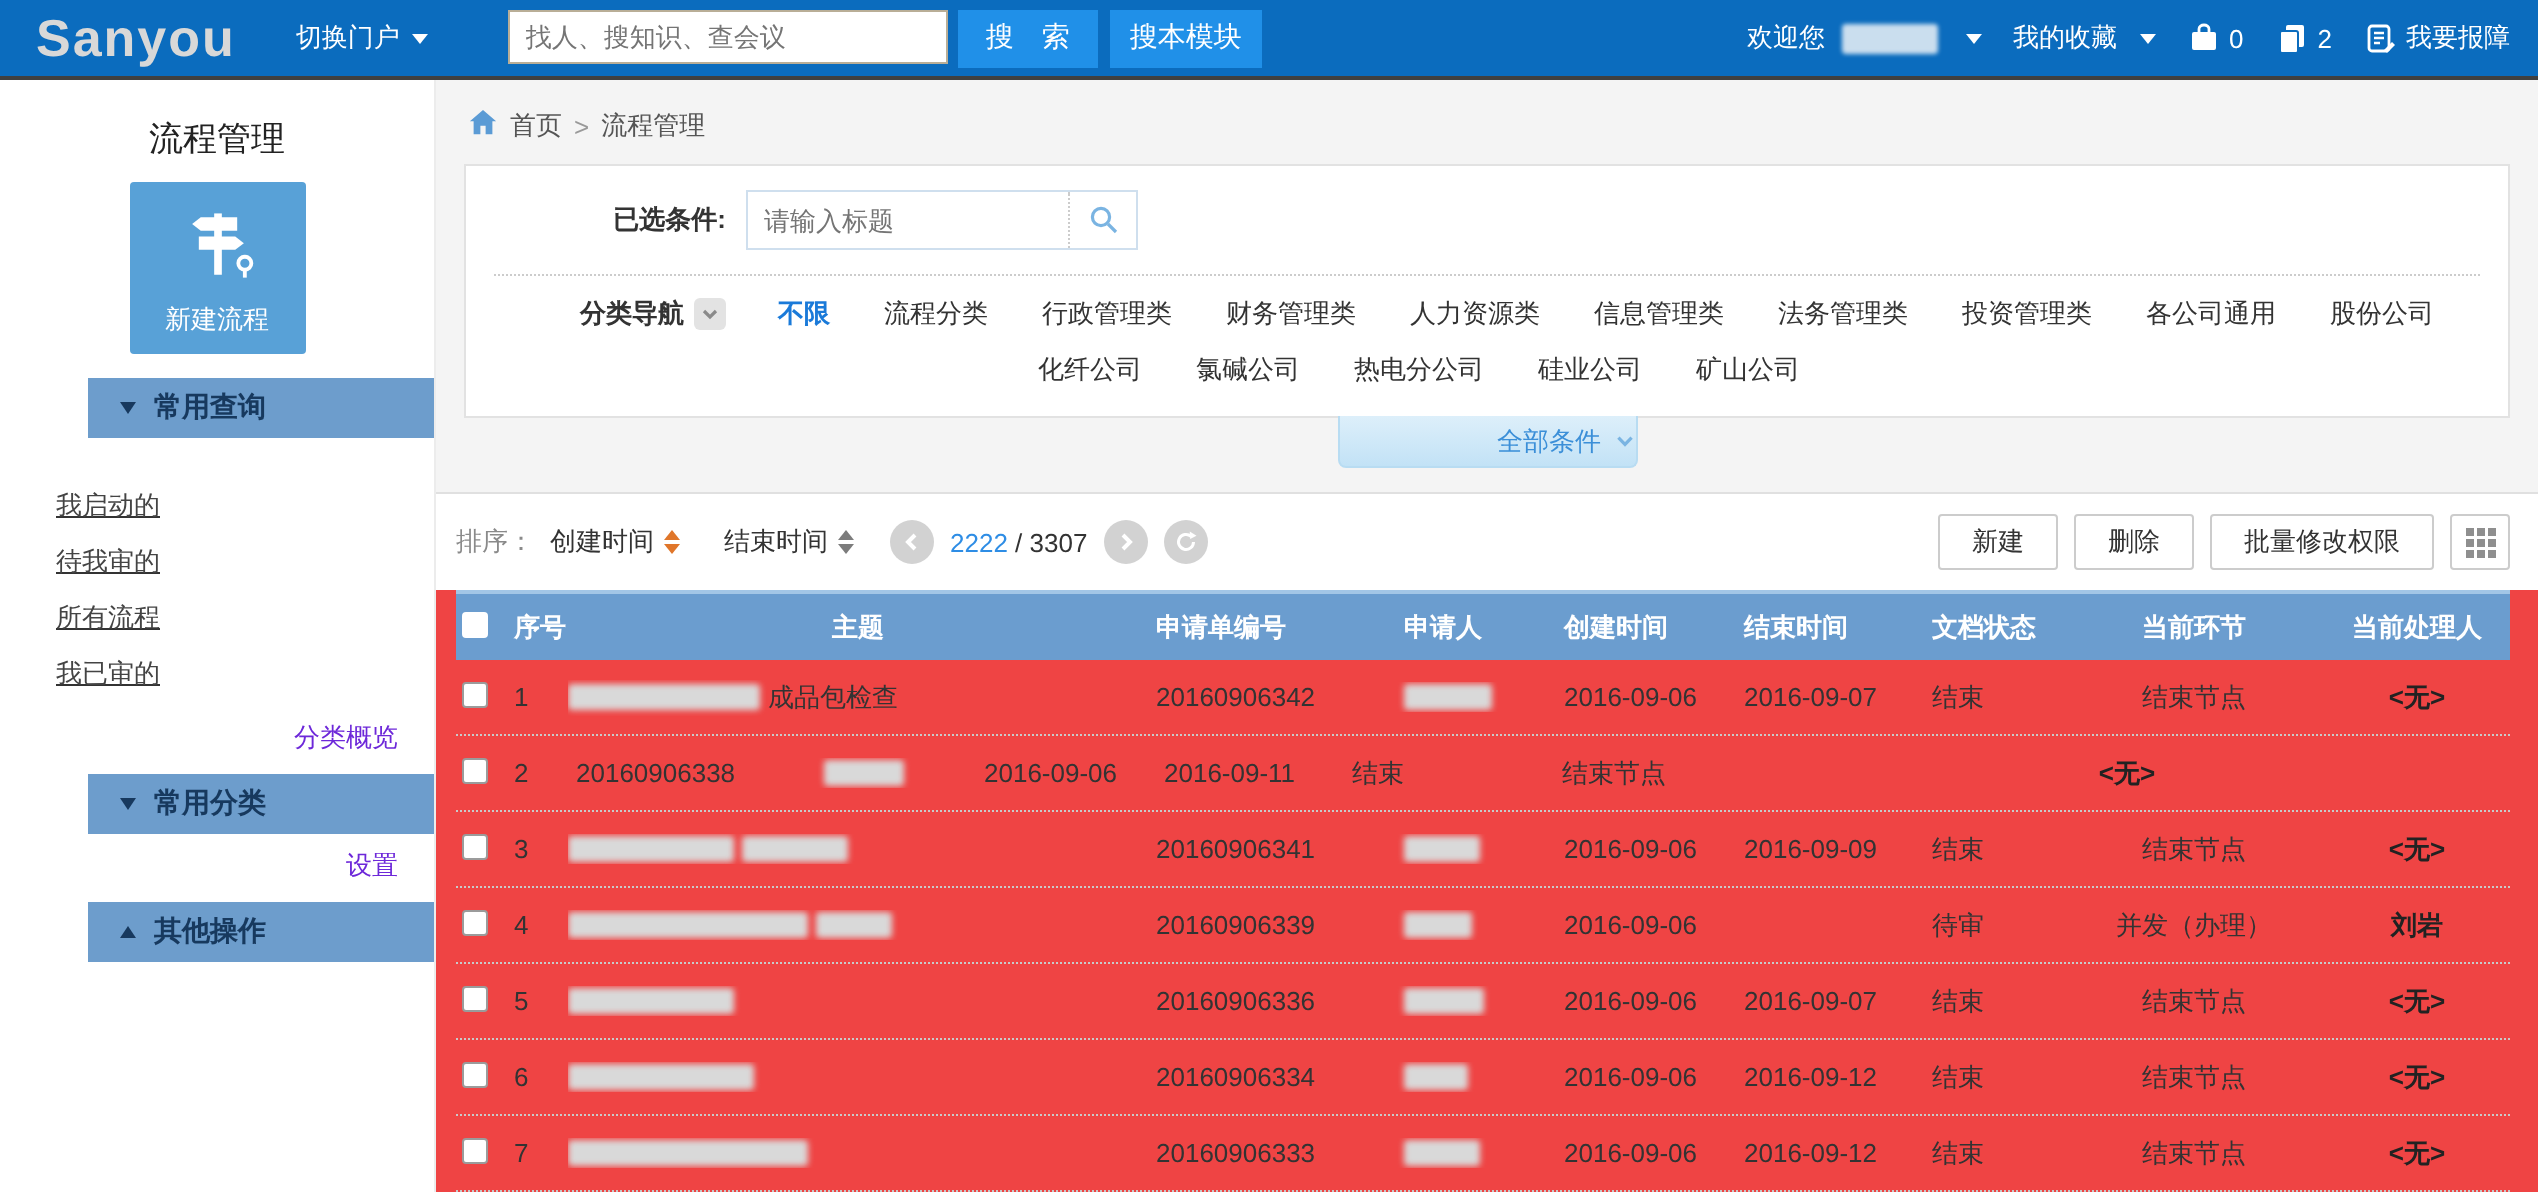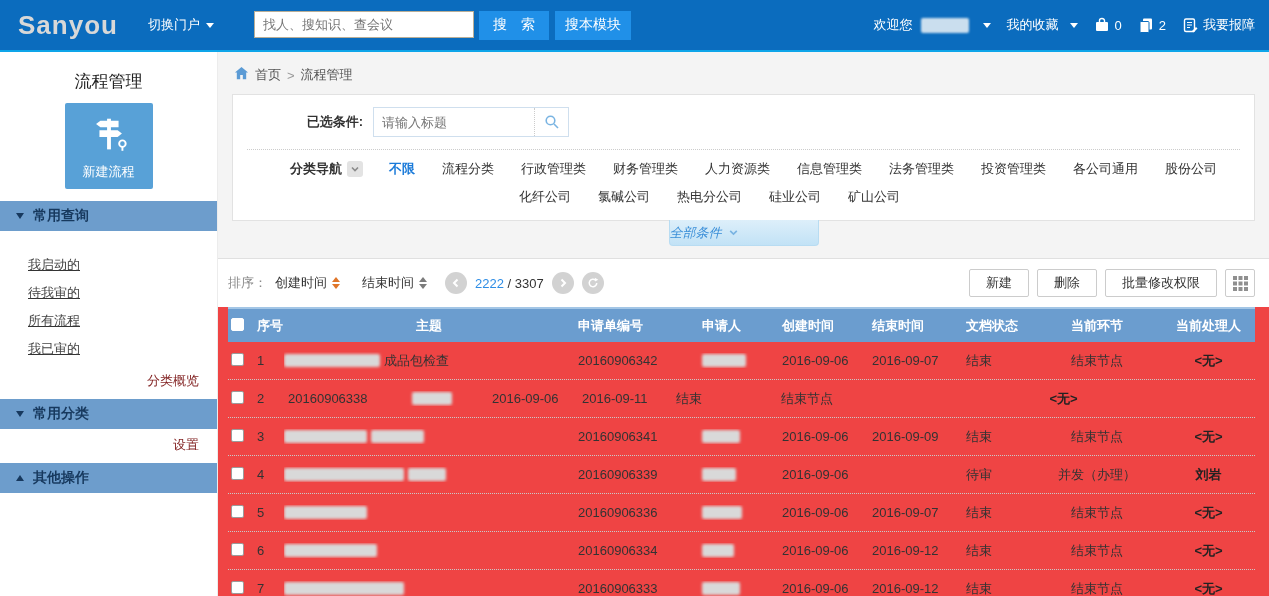--- a/index.html
+++ b/index.html
@@ -1,20 +1,20 @@
 <!DOCTYPE html>
 <html><head>
 <meta charset="utf-8">
 <style>
   * { box-sizing: border-box; margin: 0; padding: 0; }
   html,body { width:1269px; height:596px; overflow:hidden; }
   body { font-family:"Liberation Sans","DejaVu Sans",sans-serif; font-size:13px; color:#333; background:#fff; }
 
   
-  .hdr { height:52px; background:#0b6cbe; display:flex; align-items:center; border-bottom:2px solid #0ea5e9; }
+  .hdr { height:40px; background:#0b6cbe; display:flex; align-items:center; border-bottom:2px solid #404040; }
   .logo { font-size:26px; font-weight:bold; color:#d8d8d8; margin-left:18px; letter-spacing:1px; }
   .portal { margin-left:30px; color:#fff; display:flex; align-items:center; cursor:pointer; }
   .caret-down { width:0; height:0; border-left:4px solid transparent; border-right:4px solid transparent; border-top:5px solid #fff; margin-left:6px; display:inline-block; }
   .searchbox { margin-left:40px; display:flex; align-items:flex-start; }
   .searchbox input { width:220px; height:27px; border:1px solid #b9ae97; padding:0 8px; font-size:13px; color:#333; outline:none; }
   .btn-search { height:29px; padding:0 14px; background:#2090e8; color:#fff; border:none; font-size:14px; margin-left:5px; cursor:pointer; }
   .btn-module { height:29px; padding:0 10px; background:#2090e8; color:#fff; border:none; font-size:14px; margin-left:6px; cursor:pointer; }
   .hright { margin-left:auto; display:flex; align-items:center; color:#fff; padding-right:14px; gap:8px; }
   .redact-light { width:48px; height:15px; background:rgba(236,242,247,.85); border-radius:2px; filter:blur(1px); display:inline-block; }
   .hgroup { display:flex; align-items:center; gap:5px; cursor:pointer; margin-left:8px; }
@@ -22,44 +22,44 @@
 
   
   .main { display:flex; height:558px; }
   .sidebar { width:218px; background:#fff; border-right:1px solid #ececec; flex-shrink:0; }
   .content { flex:1; display:flex; flex-direction:column; background:#ef4444; overflow:hidden; }
 
   
   .sb-title { text-align:center; font-size:17px; color:#222; padding-top:18px; }
   .tile { width:88px; height:86px; background:#58a1d7; border-radius:2px; margin:10px auto 12px; display:flex; flex-direction:column; align-items:center; justify-content:center; cursor:pointer; }
   .tile .tlabel { color:#fff; font-size:13px; margin-top:2px; }
-  .bar { height:30px; background:#6d9dcc; display:flex; align-items:center; padding-left:16px; gap:9px; color:#17395e; font-size:14px; font-weight:bold; cursor:pointer; }
+  .bar { height:30px; background:#6d9dcc; display:flex; align-items:center; padding-left:16px; gap:9px; color:#17395e; font-size:14px; font-weight:bold; cursor:pointer;margin-left:44px; }
   .tri-d { width:0;height:0;border-left:4px solid transparent;border-right:4px solid transparent;border-top:6px solid #17395e; }
   .tri-u { width:0;height:0;border-left:4px solid transparent;border-right:4px solid transparent;border-bottom:6px solid #17395e; }
   .qlist { padding:20px 0 2px;text-decoration:underline; }
   .qitem { padding:5px 0 5px 28px; color:#444; cursor:pointer; }
-  .sb-link { text-align:right; padding:7px 18px 9px 0; color:#7f1d1d; cursor:pointer; }
+  .sb-link { text-align:right; padding:7px 18px 9px 0; color:#6d28d9; cursor:pointer; }
 
   
   .topzone { background:#f4f4f4; border-bottom:1px solid #e0e0e0; padding-bottom:12px; }
   .crumb { padding:14px 0 10px 16px; color:#555; display:flex; align-items:center; gap:6px; }
   .crumb .sep { color:#999; }
   .panel { margin:0 14px; background:#fff; border:1px solid #e2e2e2; padding:12px 0 14px; }
   .prow { display:flex; align-items:center; }
   .plabel { width:130px; text-align:right; font-weight:bold; color:#333; flex-shrink:0; }
   .inputwrap { display:flex; align-items:center; border:1px solid #cfdfee; height:30px; margin-left:10px; background:#fff; }
   .inputwrap input { border:none; outline:none; width:160px; height:28px; padding:0 8px; font-size:13px; color:#333; }
   .inputwrap .mag { width:34px; height:28px; border-left:1px dotted #ccc; display:flex; align-items:center; justify-content:center; cursor:pointer; }
   .dotsep { border-top:1px dotted #ccc; margin:12px 14px 10px; }
   .navico { width:16px; height:16px; background:#e3e3e3; border-radius:3px; display:inline-flex; align-items:center; justify-content:center; margin-left:5px; cursor:pointer; }
   .cats { display:flex; flex-wrap:wrap; column-gap:27px; row-gap:10px; margin-left:26px; align-items:center; }
   .cat { color:#333; cursor:pointer; }
   .cat.sel { color:#1a7ad9; font-weight:bold; }
   .catrow2 { margin:10px 0 0 156px; display:flex; column-gap:27px; }
-  .alltab { width:150px; height:26px; margin:-1px auto 0; background:linear-gradient(#ddeffa,#c2e2f6); border:1px solid #b8dcf2; border-top:none; border-radius:0 0 4px 4px; display:flex; align-items:center; justify-content:flex-start; gap:6px; color:#3b8fd8; cursor:pointer;font-style:italic; }
+  .alltab { width:150px; height:26px; margin:-1px auto 0; background:linear-gradient(#ddeffa,#c2e2f6); border:1px solid #b8dcf2; border-top:none; border-radius:0 0 4px 4px; display:flex; align-items:center; justify-content:flex-end; gap:6px; color:#3b8fd8; cursor:pointer; }
 
   
   .toolbar { height:48px; display:flex; align-items:center; padding:0 14px 0 10px; background:#fff; }
   .sortlbl { color:#8a8a8a; }
   .sortname { color:#333; margin-left:8px; cursor:pointer; }
   .sortarrows { display:inline-flex; flex-direction:column; gap:2px; margin:0 14px 0 5px; cursor:pointer; }
   .sa-u { width:0;height:0;border-left:4px solid transparent;border-right:4px solid transparent;border-bottom:5px solid #e0762a; }
   .sa-d { width:0;height:0;border-left:4px solid transparent;border-right:4px solid transparent;border-top:5px solid #e0762a; }
   .gray .sa-u { border-bottom-color:#7c7c7c; } .gray .sa-d { border-top-color:#7c7c7c; }
   .pgbtn { width:22px; height:22px; border-radius:50%; background:#d2d2d2; display:inline-flex; align-items:center; justify-content:center; cursor:pointer; margin:0 4px; }

